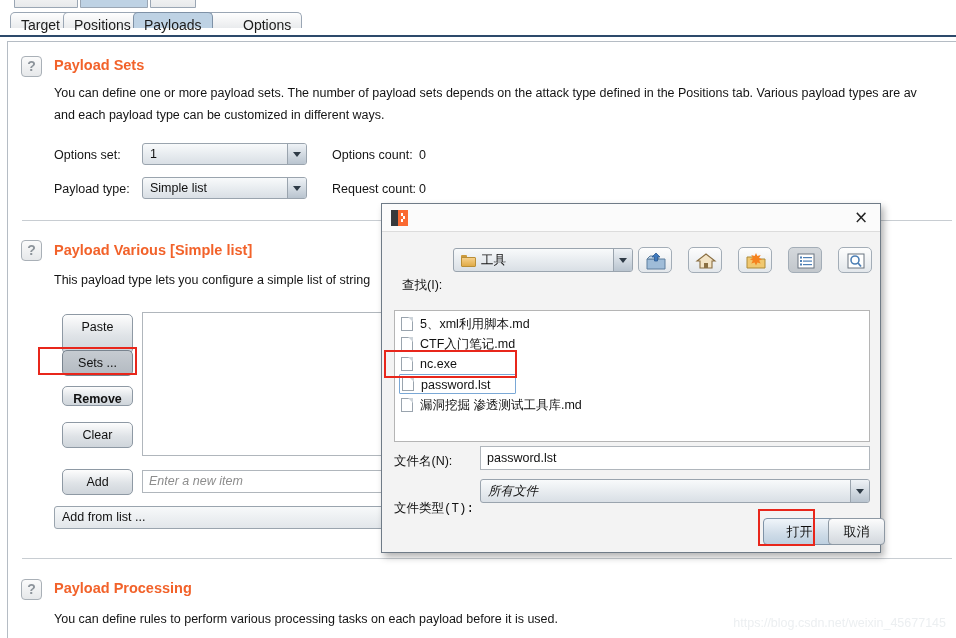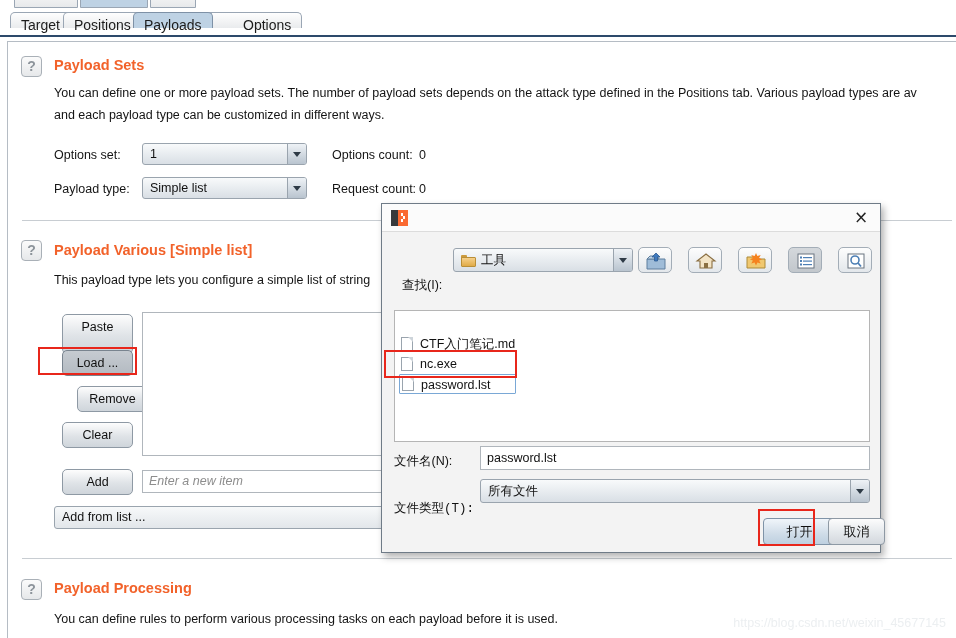--- a/index.html
+++ b/index.html
@@ -403,22 +403,22 @@
   </div>
 
   <div class="hr" style="top:178px;"></div>
 
   <div class="section">
     <div class="helpicon" style="left:13px;top:198px;">?</div>
     <div class="sectitle" style="left:46px;top:200px;">Payload Various [Simple list]</div>
     <div class="sectext" style="left:46px;top:231px;">This payload type lets you configure a simple list of string</div>
 
     <div class="btn" style="left:54px;top:272px;width:71px;height:40px;line-height:25px;">Paste</div>
-    <div class="btn pressed" style="left:54px;top:308px;width:71px;height:26px;line-height:25px;">Load ...</div>
-    <div class="btn" style="left:69px;top:344px;width:71px;height:26px;line-height:25px;">Remove</div>
+    <div class="btn pressed" style="left:54px;top:308px;width:71px;height:26px;line-height:25px;">Sets ...</div>
+    <div class="btn" style="left:54px;top:344px;width:71px;height:20px;line-height:25px;font-weight:bold;">Remove</div>
     <div class="btn" style="left:54px;top:380px;width:71px;height:26px;line-height:25px;">Clear</div>
 
     <div class="listbox" style="left:134px;top:270px;width:310px;height:144px;"></div>
 
     <div class="btn" style="left:54px;top:427px;width:71px;height:26px;line-height:25px;">Add</div>
     <div class="textfield ph" style="left:134px;top:428px;width:310px;height:23px;">Enter a new item</div>
 
     <div class="flatbtn" style="left:46px;top:464px;width:398px;height:23px;">Add from list ...</div>
   </div>
 
@@ -490,40 +490,48 @@
     </div>
     <div class="toolbtn" style="left:456px;top:15px;">
       <svg width="34" height="26" viewBox="0 0 34 26">
         <rect x="9" y="6" width="16" height="14" fill="#fff" stroke="#6a7480"></rect>
         <circle cx="16" cy="12" r="4" fill="none" stroke="#4d7fb5" stroke-width="1.6"></circle>
         <line x1="19" y1="15" x2="22" y2="18.5" stroke="#4d7fb5" stroke-width="1.8"></line>
       </svg>
     </div>
 
     <div class="filelist">
+      <div class="fitem" style="left:4px;top:3px;">
+        <span class="docico"></span>
+        <span>5、xml利用脚本.md</span>
+      </div>
       <div class="fitem" style="left:4px;top:23px;">
         <span class="docico"></span>
         <span>CTF入门笔记.md</span>
       </div>
       <div class="fitem" style="left:4px;top:43px;">
         <span class="docico"></span>
         <span>nc.exe</span>
       </div>
       <div class="fitem sel" style="left:4px;top:63px;width:117px;">
         <span class="docico" style="top:2px;"></span>
         <span>password.lst</span>
       </div>
+      <div class="fitem" style="left:4px;top:84px;">
+        <span class="docico"></span>
+        <span>漏洞挖掘 渗透测试工具库.md</span>
+      </div>
     </div>
 
     <div class="dlabel" style="left:12px;top:221px;">文件名(N):</div>
     <div class="textfield" style="left:98px;top:214px;width:390px;height:24px;line-height:22px;">password.lst</div>
 
     <div class="dlabel" style="left:12px;top:268px;font-family:Liberation Mono, monospace;">文件类型(T):</div>
     <div class="combo" style="left:98px;top:247px;width:390px;height:24px;">
-      <span class="val" style="line-height:22px;">所有文件</span>
+      <span class="val" style="line-height:22px;font-style:italic;">所有文件</span>
       <span class="arrowbtn"></span>
     </div>
 
     <div class="dlgbtn primary" style="left:381px;top:286px;width:73px;height:27px;line-height:25px;">打开</div>
     <div class="dlgbtn" style="left:446px;top:286px;width:57px;height:27px;line-height:25px;">取消</div>
   </div>
 </div>
 
 <div class="redbox" style="left:384px;top:350px;width:133px;height:28px;z-index:70;"></div>
 <div class="redbox" style="left:758px;top:509px;width:57px;height:37px;z-index:70;"></div>

